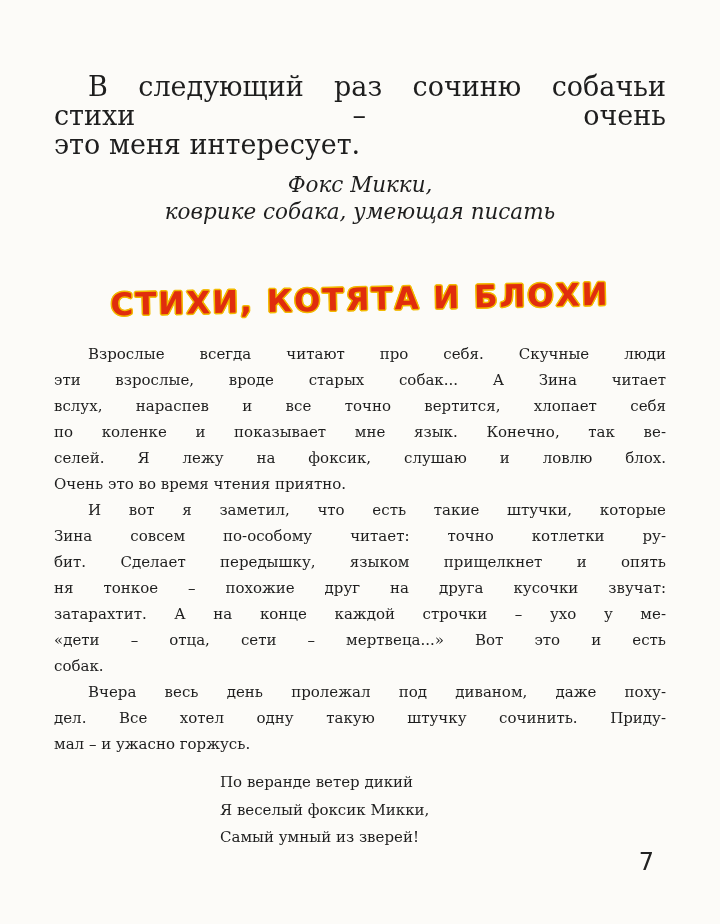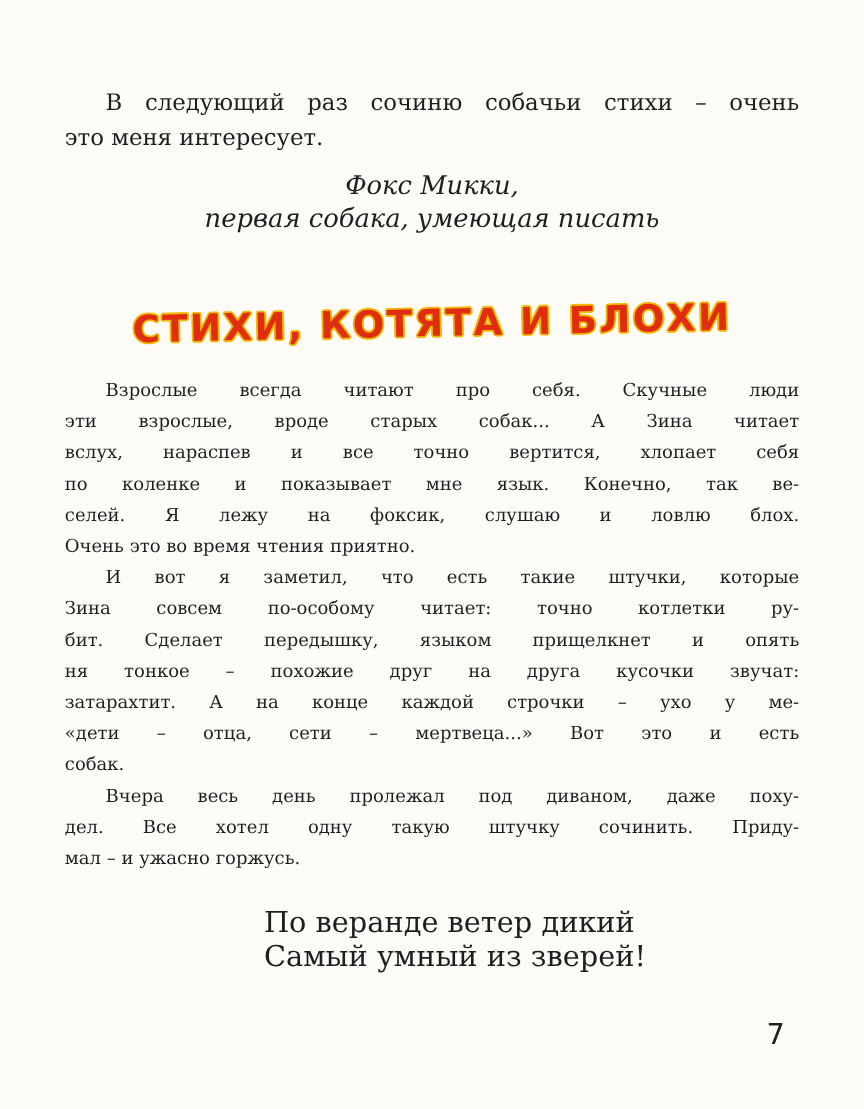--- a/index.html
+++ b/index.html
@@ -15,21 +15,21 @@
   }
   .content {
     position: absolute;
     left: 54px;
     right: 54px;
     top: 0;
   }
   
   .intro {
     margin-top: 72px;
-    font-size: 19px;
+    font-size: 27px;
     line-height: 29px;
   }
   .just {
     text-align: justify;
     text-align-last: justify;
   }
   .last {
     text-align: right;
     text-align-last: left;
   }
@@ -57,23 +57,23 @@
 
   
   .body-text {
     margin-top: 24px;
     font-size: 15px;
     line-height: 26px;
   }
 
   
   .poem {
-    margin-top: 28px;
+    margin-top: 12px;
     padding-left: 166px;
-    font-size: 24px;
+    font-size: 15px;
     line-height: 27.5px;
     text-align: left;
   }
 
   .page-number {
     position: absolute;
     top: 848px;
     right: 66px;
     font-family: "DejaVu Sans", sans-serif;
     font-size: 24px;
@@ -86,21 +86,21 @@
 <div class="page" style="background: rgb(252, 251, 248); color: rgb(30, 30, 30);">
   <div class="content">
 
     <div class="intro">
       <div class="just indent">В следующий раз сочиню собачьи стихи – очень</div>
       <div class="last">это меня интересует.</div>
     </div>
 
     <div class="attribution">
       <div>Фокс Микки,</div>
-      <div>первая собака, умеющая писать</div>
+      <div>коврике собака, умеющая писать</div>
     </div>
 
     <div class="chapter-title" style="color: rgb(224, 45, 13); text-shadow: rgb(242, 185, 0) 1.5px 0px 0px, rgb(242, 185, 0) -1.5px 0px 0px, rgb(242, 185, 0) 0px 1.5px 0px, rgb(242, 185, 0) 0px -1.5px 0px, rgb(242, 185, 0) 1px 1px 0px, rgb(242, 185, 0) -1px -1px 0px, rgb(242, 185, 0) 1px -1px 0px, rgb(242, 185, 0) -1px 1px 0px;">СТИХИ, КОТЯТА И БЛОХИ</div>
 
     <div class="body-text">
       <div>
         <div class="just indent">Взрослые всегда читают про себя. Скучные люди</div>
         <div class="just">эти взрослые, вроде старых собак... А Зина читает</div>
         <div class="just">вслух, нараспев и все точно вертится, хлопает себя</div>
         <div class="just">по коленке и показывает мне язык. Конечно, так ве-</div>
@@ -118,19 +118,20 @@
       </div>
       <div>
         <div class="just indent">Вчера весь день пролежал под диваном, даже поху-</div>
         <div class="just">дел. Все хотел одну такую штучку сочинить. Приду-</div>
         <div class="last">мал – и ужасно горжусь.</div>
       </div>
     </div>
 
     <div class="poem">
       <div>По веранде ветер дикий</div>
+      <div>Я веселый фоксик Микки,</div>
       <div>Самый умный из зверей!</div>
     </div>
 
   </div>
 
   <div class="page-number">7</div>
 </div>
 
 </body></html>

